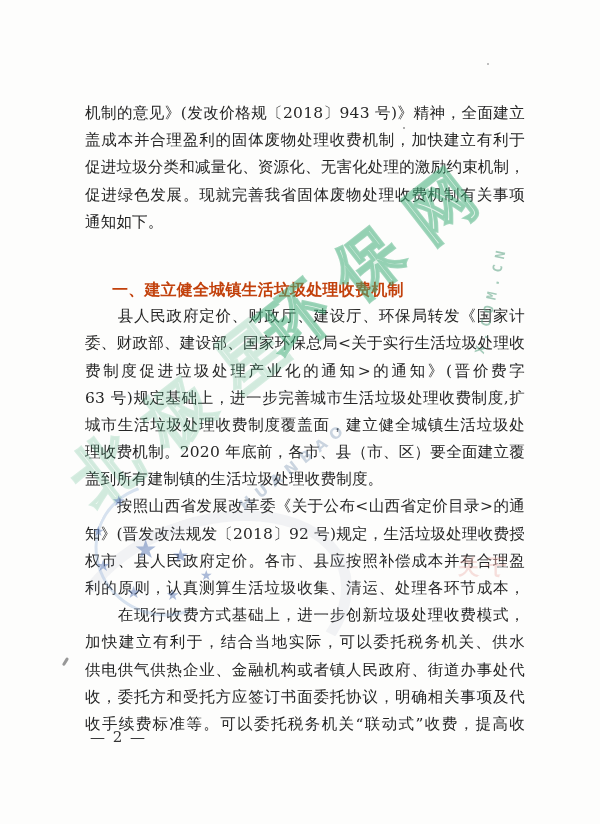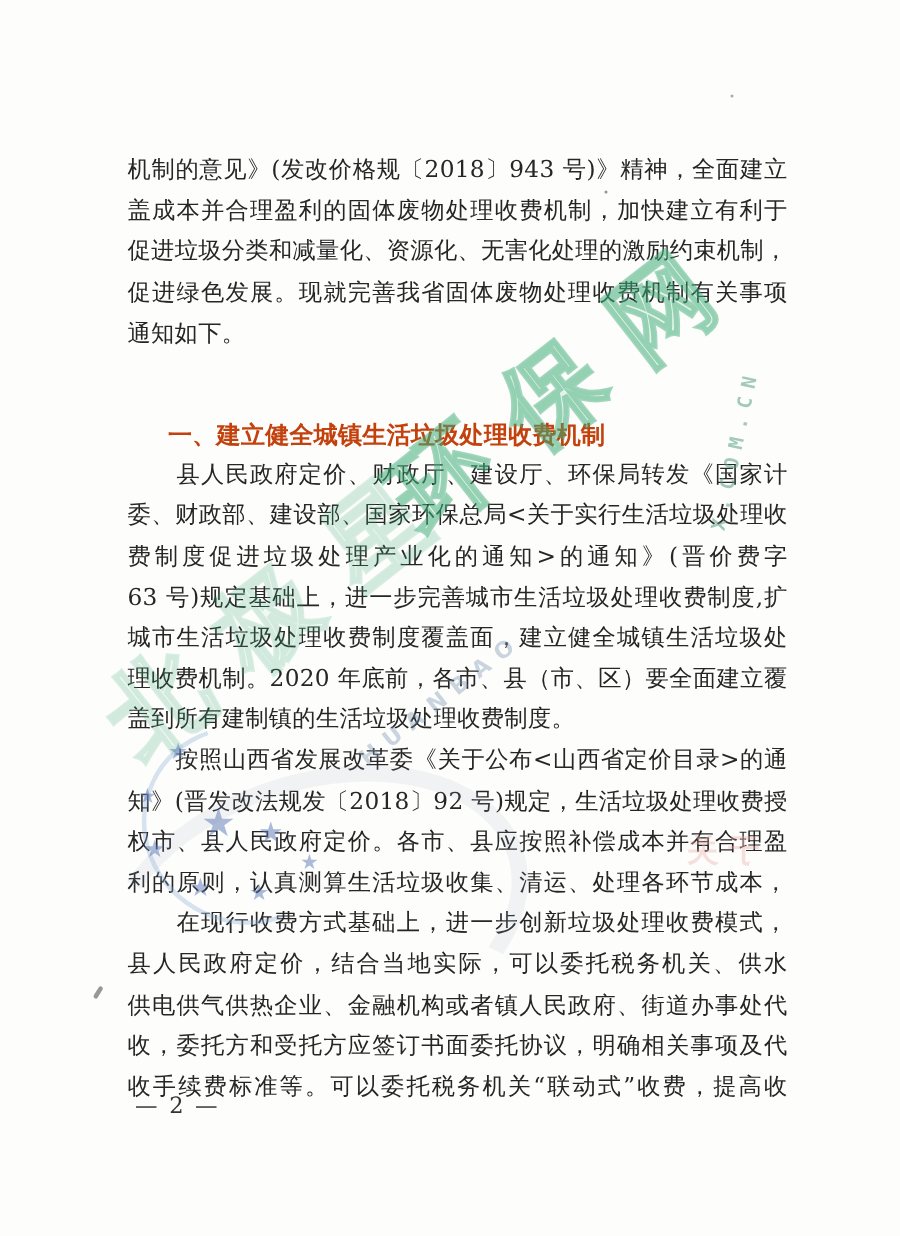--- a/index.html
+++ b/index.html
@@ -91,21 +91,21 @@
       <div class="line jl">费制度促进垃圾处理产业化的通知&gt;的通知》(晋价费字〔2003〕</div>
       <div class="line jl">63 号)规定基础上，进一步完善城市生活垃圾处理收费制度,扩大</div>
       <div class="line jl">城市生活垃圾处理收费制度覆盖面，建立健全城镇生活垃圾处</div>
       <div class="line jl">理收费机制。2020 年底前，各市、县（市、区）要全面建立覆</div>
       <div class="line">盖到所有建制镇的生活垃圾处理收费制度。</div>
       <div class="line jl">　　按照山西省发展改革委《关于公布&lt;山西省定价目录&gt;的通</div>
       <div class="line jl">知》(晋发改法规发〔2018〕92 号)规定，生活垃圾处理收费授</div>
       <div class="line jl">权市、县人民政府定价。各市、县应按照补偿成本并有合理盈</div>
       <div class="line jl">利的原则，认真测算生活垃圾收集、清运、处理各环节成本，</div>
       <div class="line jl">　　在现行收费方式基础上，进一步创新垃圾处理收费模式，</div>
-      <div class="line jl">县人民政府定价，结合当地实际，可以委托税务机关、供水</div>
+      <div class="line jl">加快建立有利于，结合当地实际，可以委托税务机关、供水</div>
       <div class="line jl">供电供气供热企业、金融机构或者镇人民政府、街道办事处代</div>
       <div class="line jl">收，委托方和受托方应签订书面委托协议，明确相关事项及代</div>
       <div class="line jl">收手续费标准等。可以委托税务机关“联动式”收费，提高收</div>
     </div>
 
   <div class="page-number">— 2 —</div>
 
   <div class="wm wm-green" id="wm-upper">环保网</div>
   <div class="wm wm-green" id="wm-lower">北极星</div>
   <div class="wm" id="wm-url">X.COM.CN</div>

